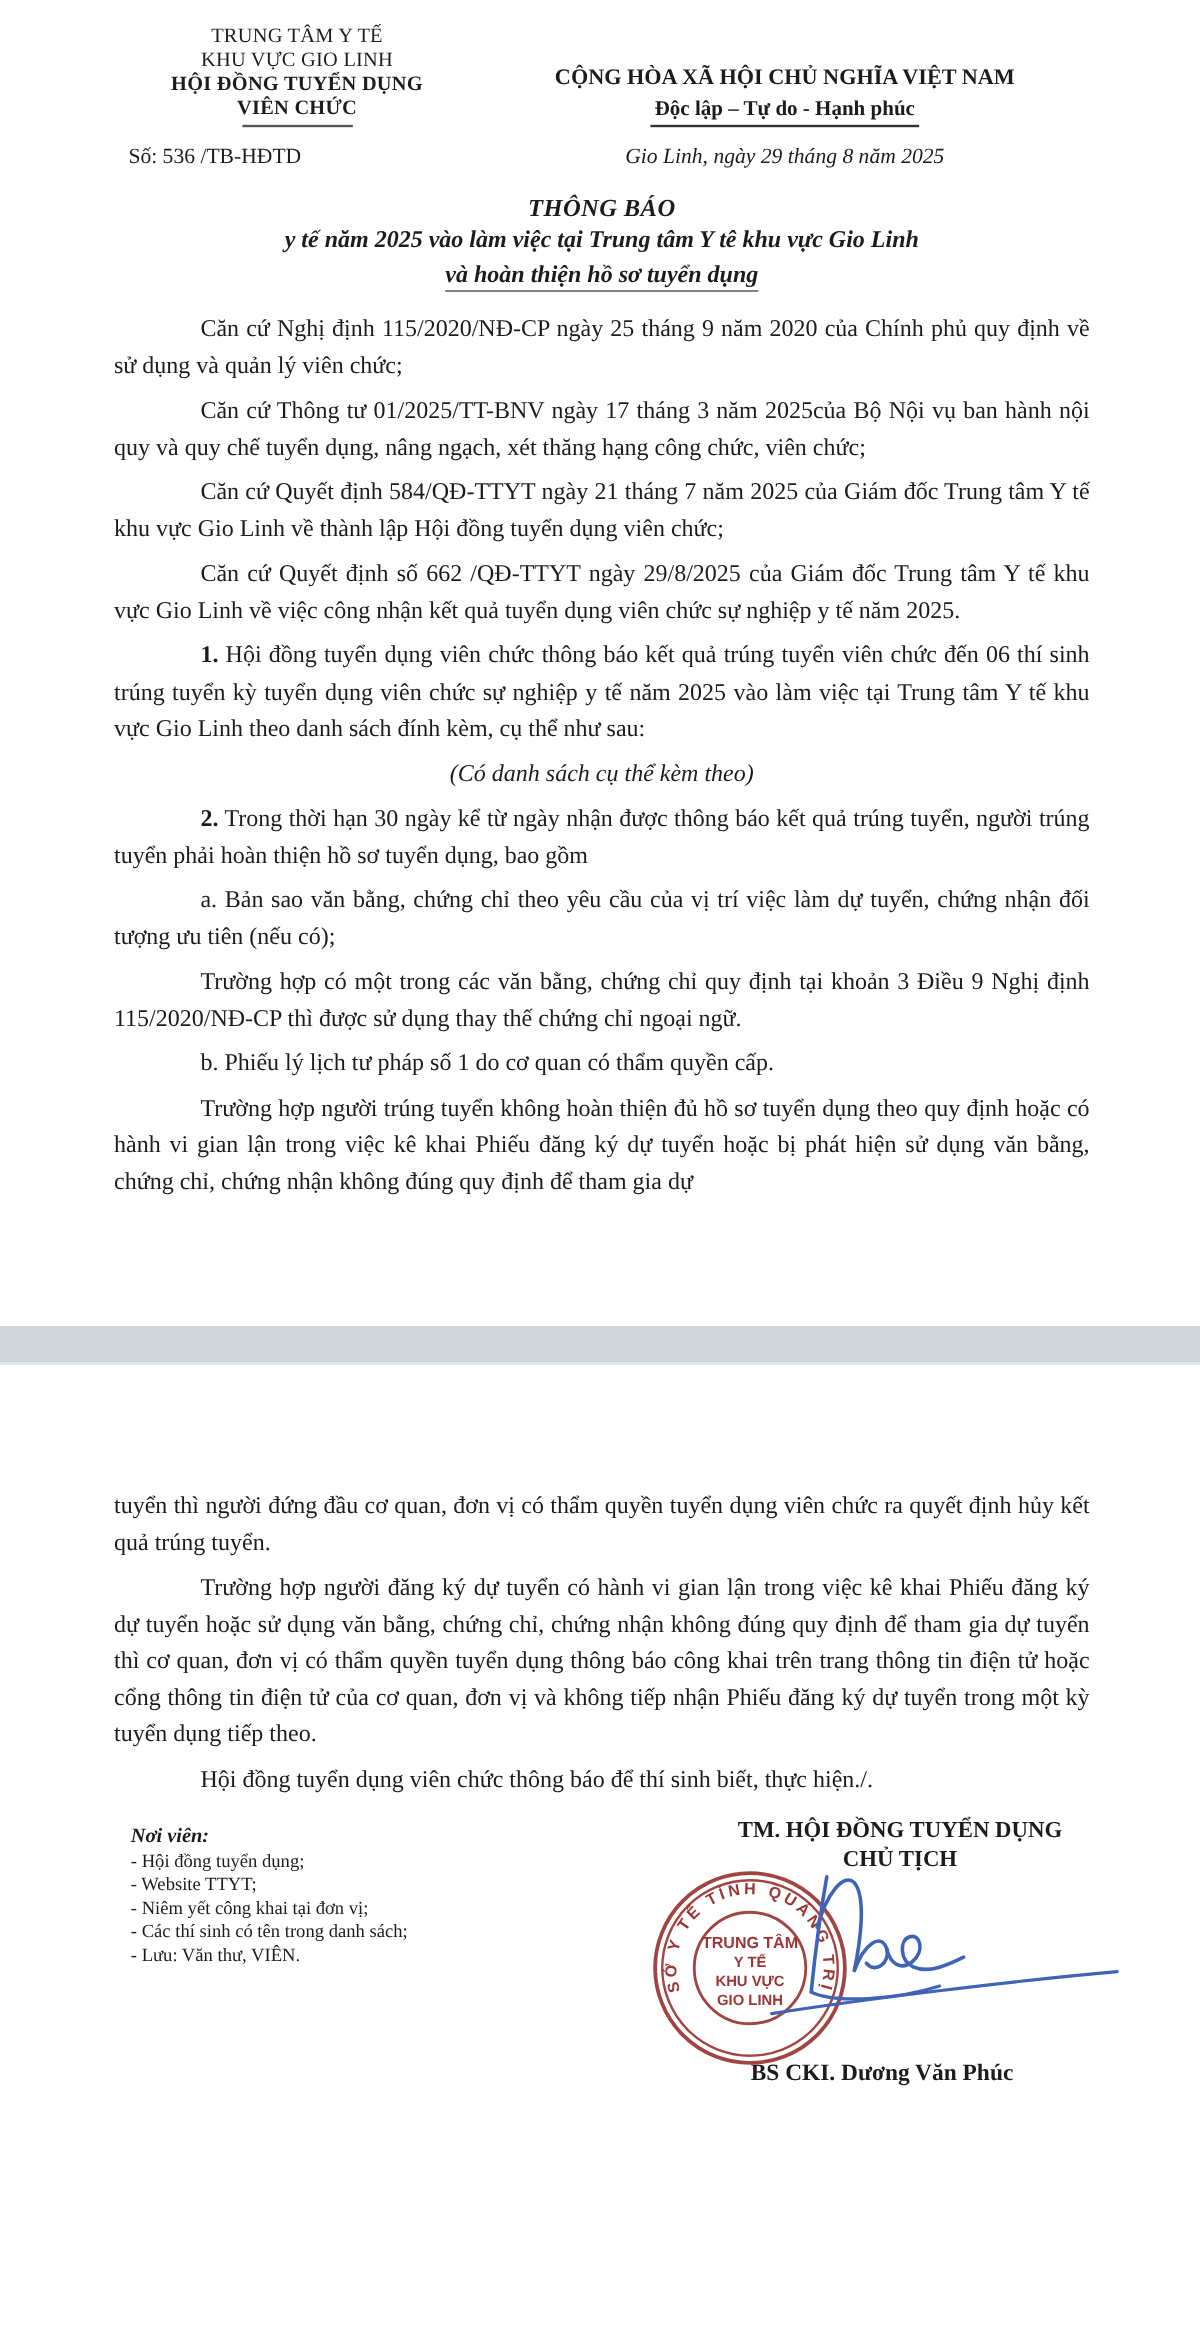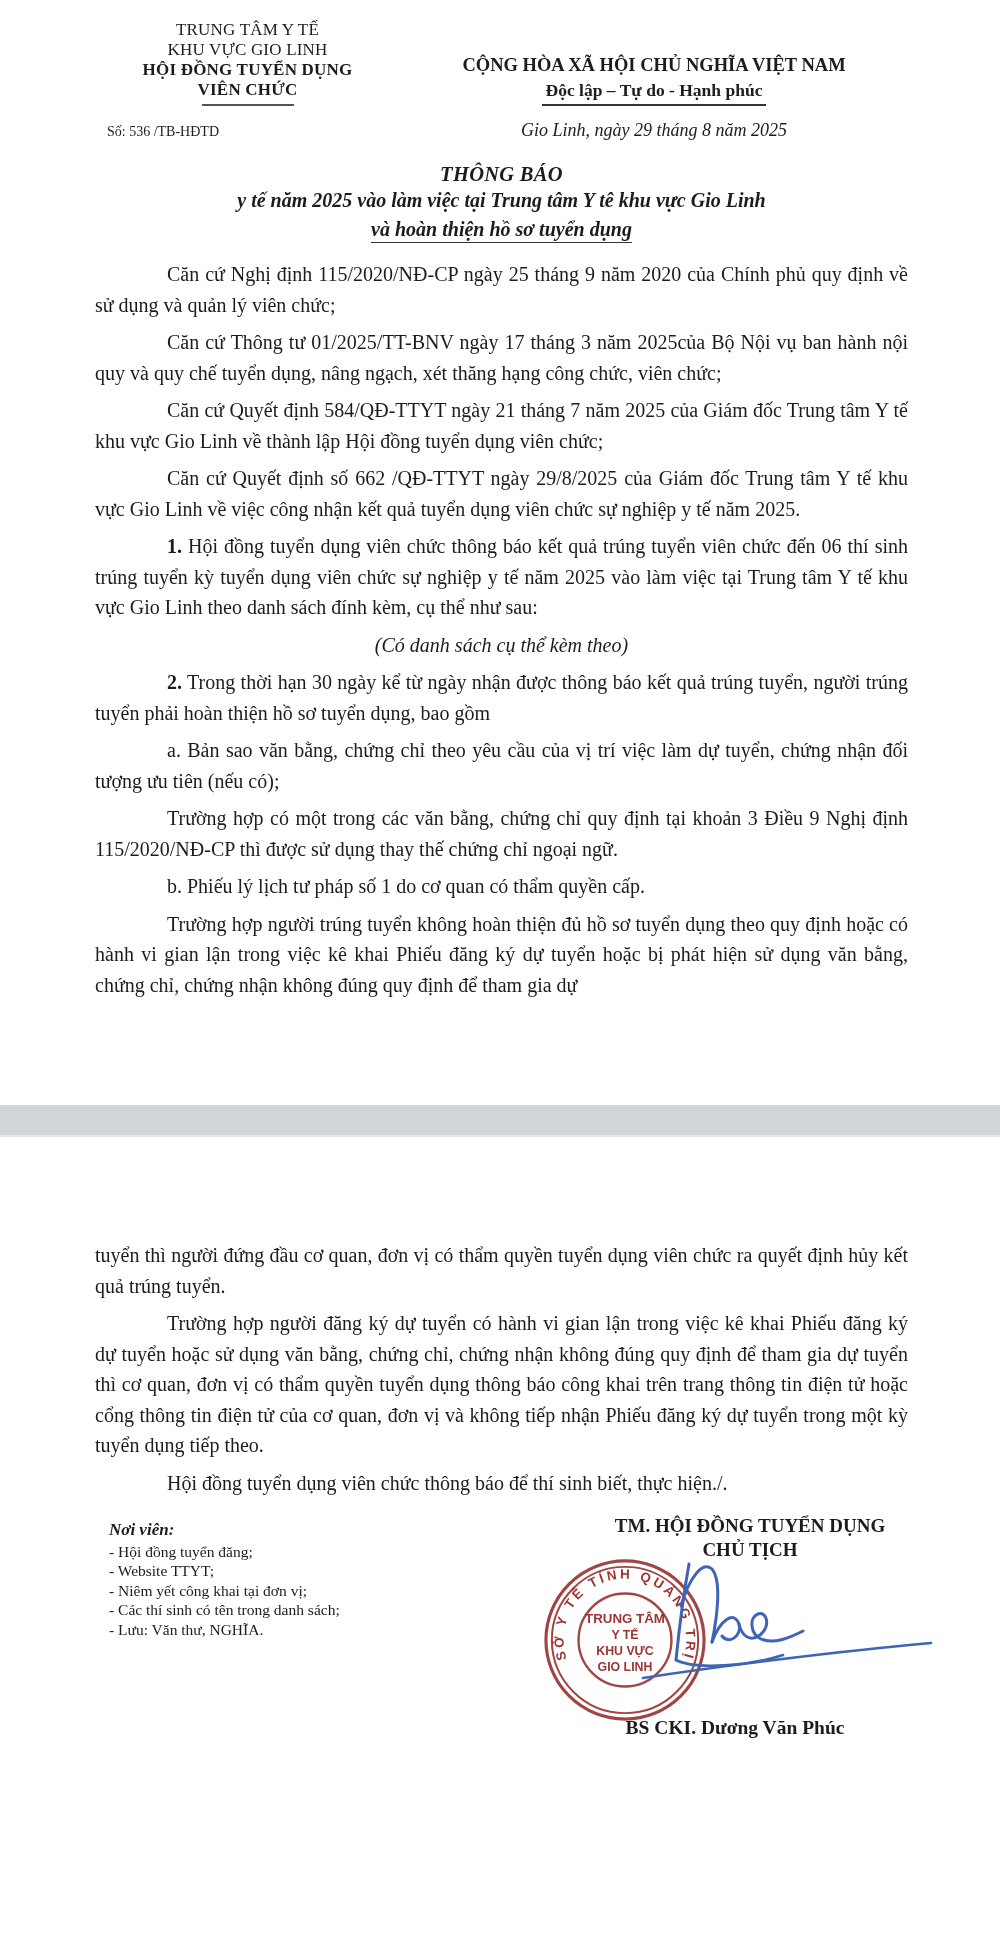--- a/index.html
+++ b/index.html
@@ -13,21 +13,21 @@
   
   .hdr{display:flex;align-items:flex-end;}
   .hdr-left{width:305px;text-align:center;font-size:17px;line-height:20px;letter-spacing:.2px;}
   .hdr-left .b{font-weight:bold;}
   .hdr-underline{width:92px;border-bottom:2px solid #555;margin:3px auto 0 auto;height:1px;}
   .hdr-right{flex:1;text-align:center;}
   .motto1{font-weight:bold;font-size:18.5px;line-height:24px;}
   .motto2{display:inline-block;font-weight:bold;font-size:17.5px;margin-top:3px;
           border-bottom:2px solid #333;padding:0 4px 3px 4px;}
   .numline{display:flex;margin-top:14px;align-items:baseline;}
-  .doc-num{width:305px;font-size:14px;padding-left:12px;box-sizing:border-box;}
+  .doc-num{width:305px;font-size:18px;padding-left:12px;box-sizing:border-box;}
   .place-date{flex:1;text-align:center;font-style:italic;font-size:18px;}
 
   
   .title-block{text-align:center;margin-top:22px;font-style:italic;}
   .title-kicker{font-weight:bold;font-size:20.5px;letter-spacing:.3px;}
   .title-line{font-weight:bold;font-size:20px;line-height:28.5px;}
   .title-line.u span{border-bottom:1.5px solid #333;padding-bottom:2px;}
   .title-block .title-line:first-of-type{margin-top:6px;}
 
   
@@ -104,25 +104,25 @@
 
   <div>
     <p class="para noindent">tuyển thì người đứng đầu cơ quan, đơn vị có thẩm quyền tuyển dụng viên chức ra quyết định hủy kết quả trúng tuyển.</p>
     <p class="para">Trường hợp người đăng ký dự tuyển có hành vi gian lận trong việc kê khai Phiếu đăng ký dự tuyển hoặc sử dụng văn bằng, chứng chỉ, chứng nhận không đúng quy định để tham gia dự tuyển thì cơ quan, đơn vị có thẩm quyền tuyển dụng thông báo công khai trên trang thông tin điện tử hoặc cổng thông tin điện tử của cơ quan, đơn vị và không tiếp nhận Phiếu đăng ký dự tuyển trong một kỳ tuyển dụng tiếp theo.</p>
     <p class="para">Hội đồng tuyển dụng viên chức thông báo để thí sinh biết, thực hiện./.</p>
   </div>
 
   <div class="footer">
     <div class="recipients">
       <div class="lbl">Nơi viên:</div>
-      <div>- Hội đồng tuyển đăng;</div>
+      <div>- Hội đồng tuyển dụng;</div>
       <div>- Website TTYT;</div>
       <div>- Niêm yết công khai tại đơn vị;</div>
       <div>- Các thí sinh có tên trong danh sách;</div>
-      <div>- Lưu: Văn thư, NGHĨA.</div>
+      <div>- Lưu: Văn thư, VIÊN.</div>
     </div>
 
     <div class="sig-block">
       <div class="sig-org">TM. HỘI ĐỒNG TUYỂN DỤNG</div>
       <div class="sig-title">CHỦ TỊCH</div>
 
       <svg class="stamp" viewBox="0 0 170 170">
         <g stroke="#9a3634" fill="none" opacity="0.92">
           <circle cx="85" cy="85" r="80" stroke-width="3.2"></circle>
           <circle cx="85" cy="85" r="74" stroke-width="2"></circle>

